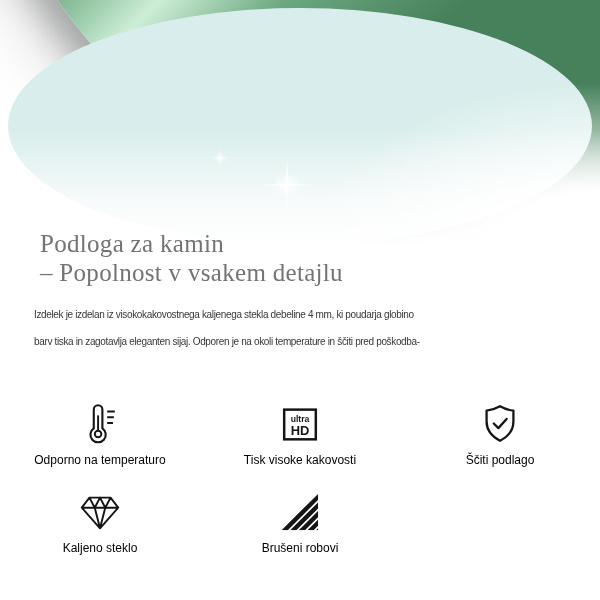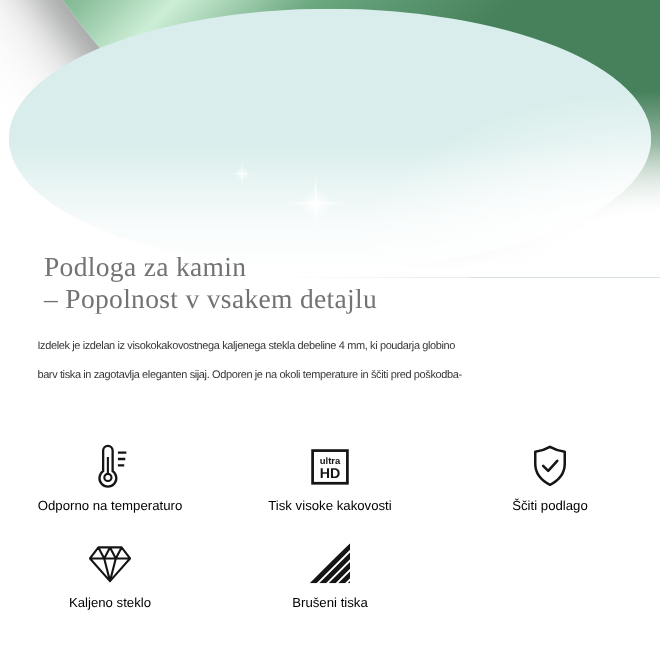--- a/index.html
+++ b/index.html
@@ -142,17 +142,17 @@
     <svg viewBox="0 0 48 48">
       <defs>
           <clipPath id="triClip">
             <path d="M3 43 43 43 43 5Z"></path>
           </clipPath>
         </defs>
       <g clip-path="url(#triClip)">
         <path class="ico" stroke-width="4.6" d="M2 49 52-1M11 49 61-1M20 49 70-1M29 49 79-1M38 49 88-1"></path>
       </g>
     </svg>
-    <div class="label">Brušeni tiska</div>
+    <div class="label">Brušeni robovi</div>
   </div>
 
 
 </div>
 
 </body></html>

